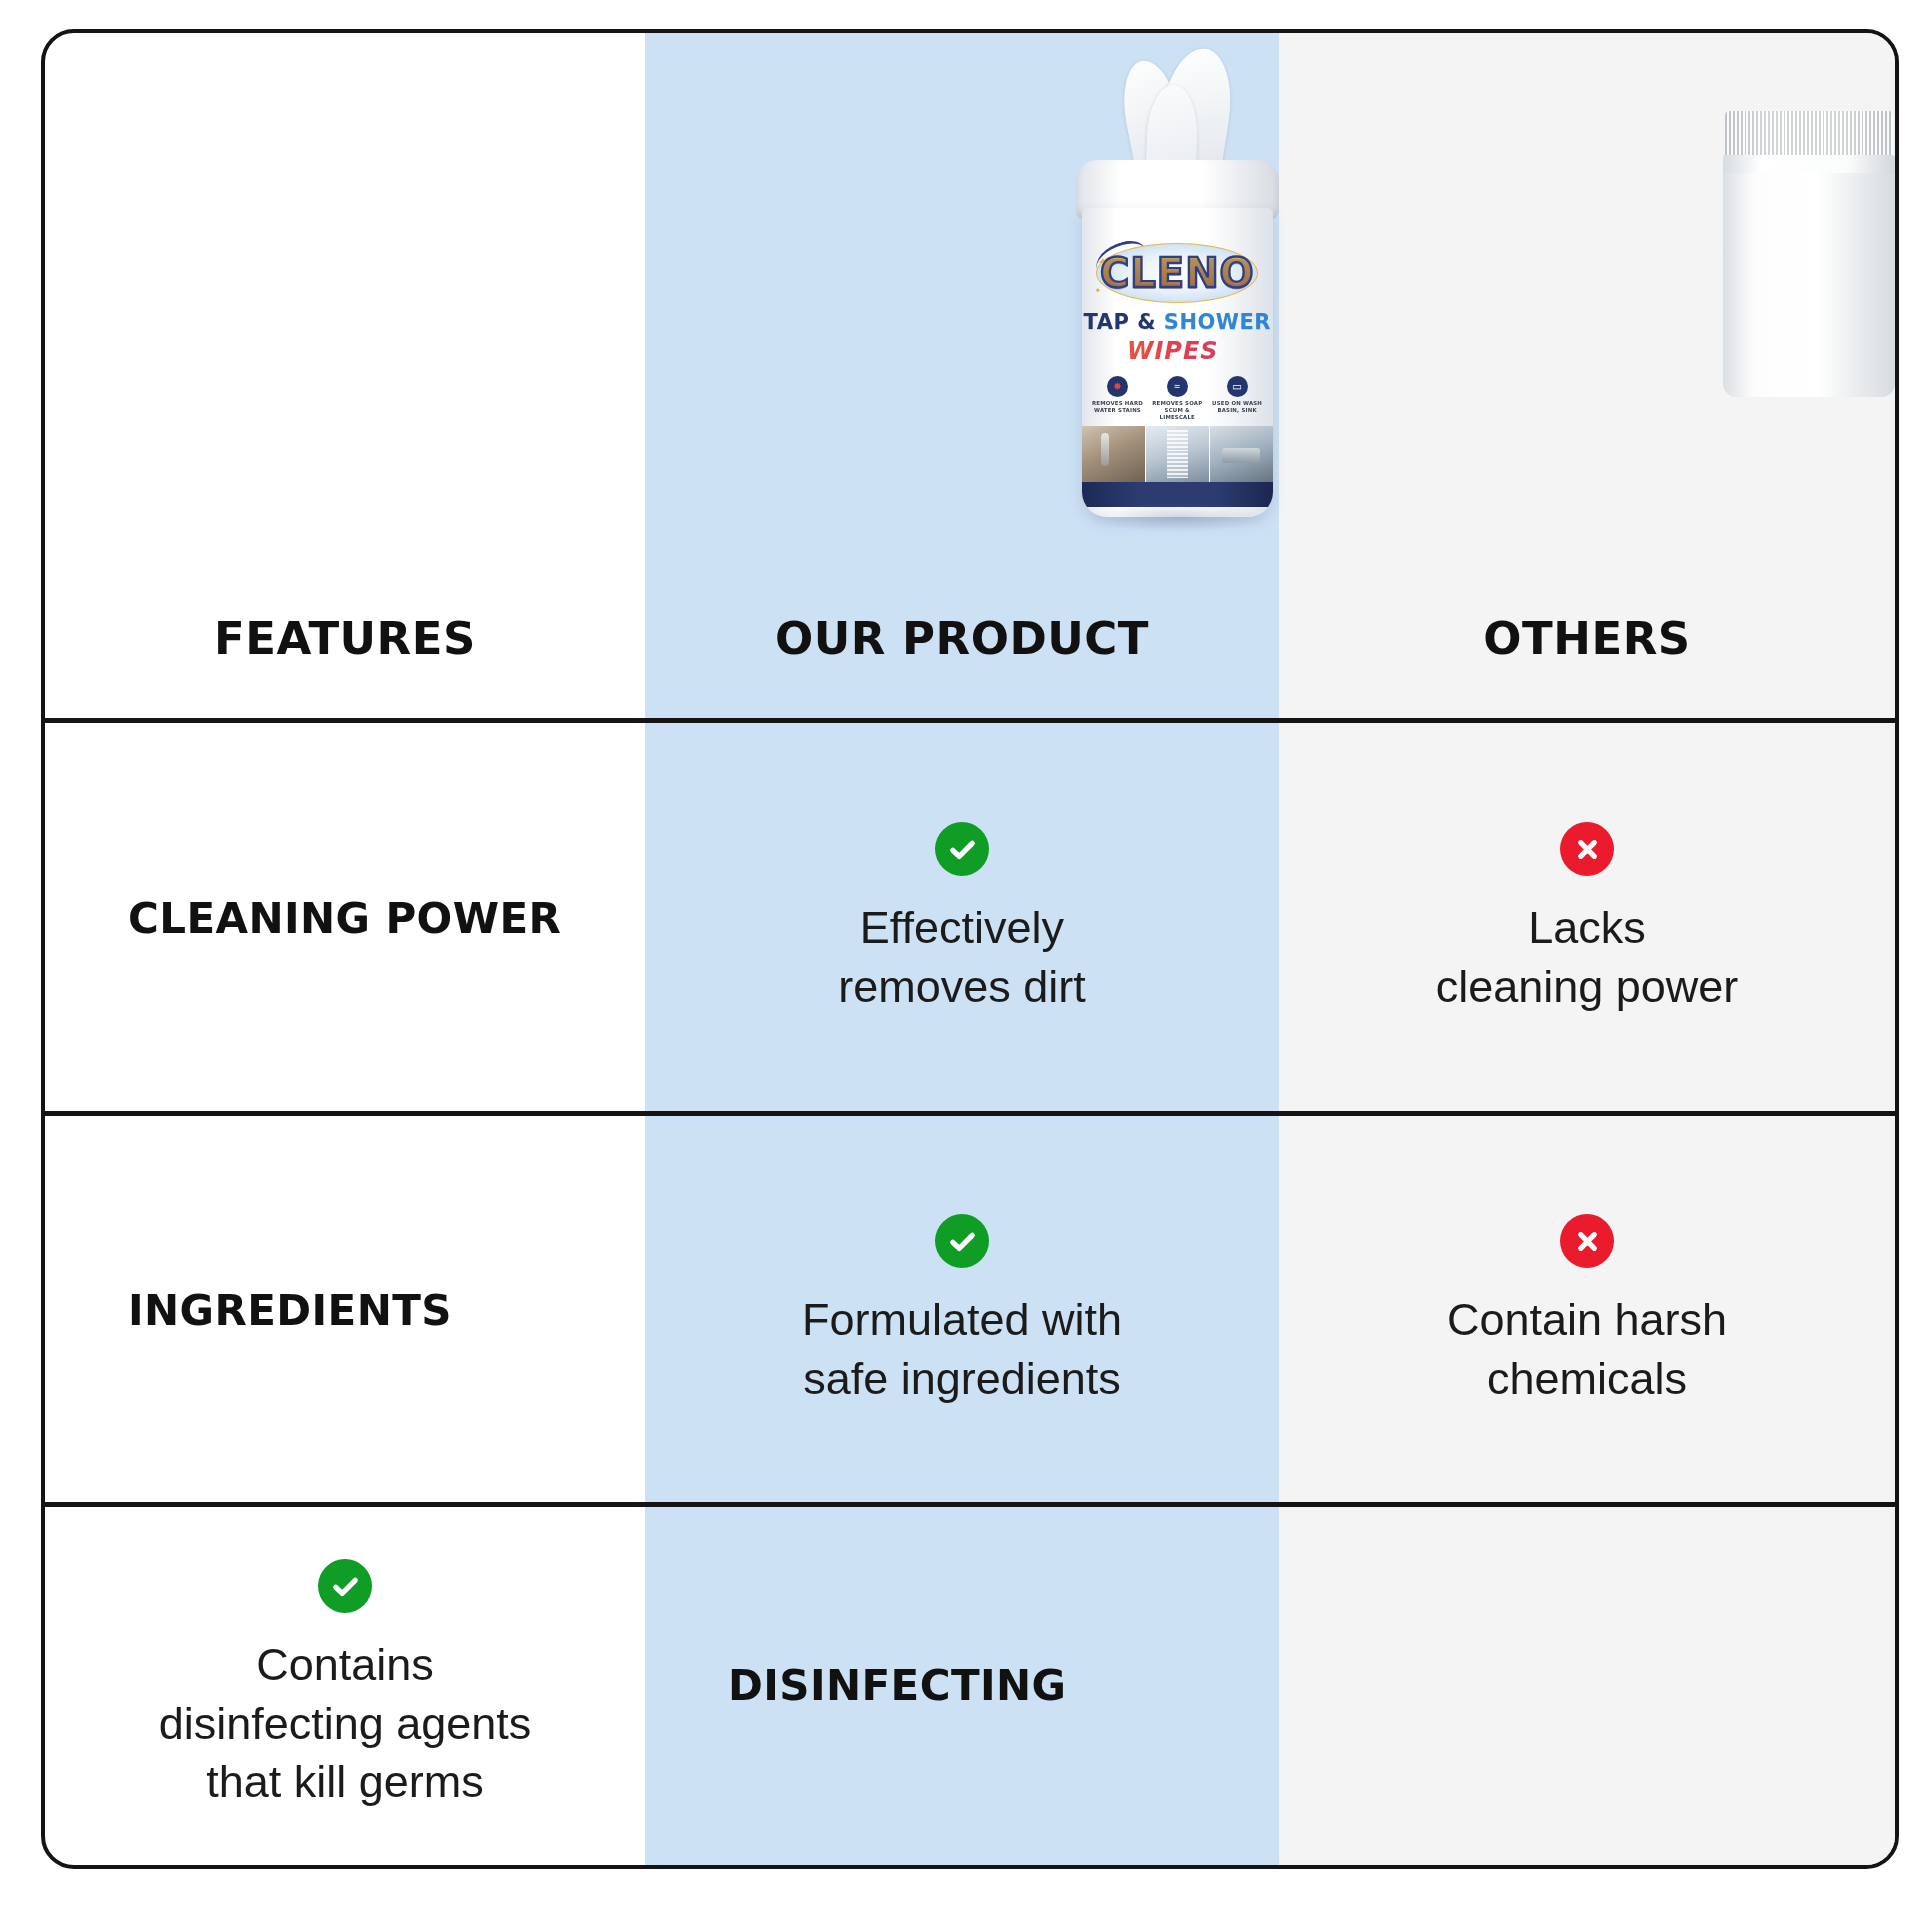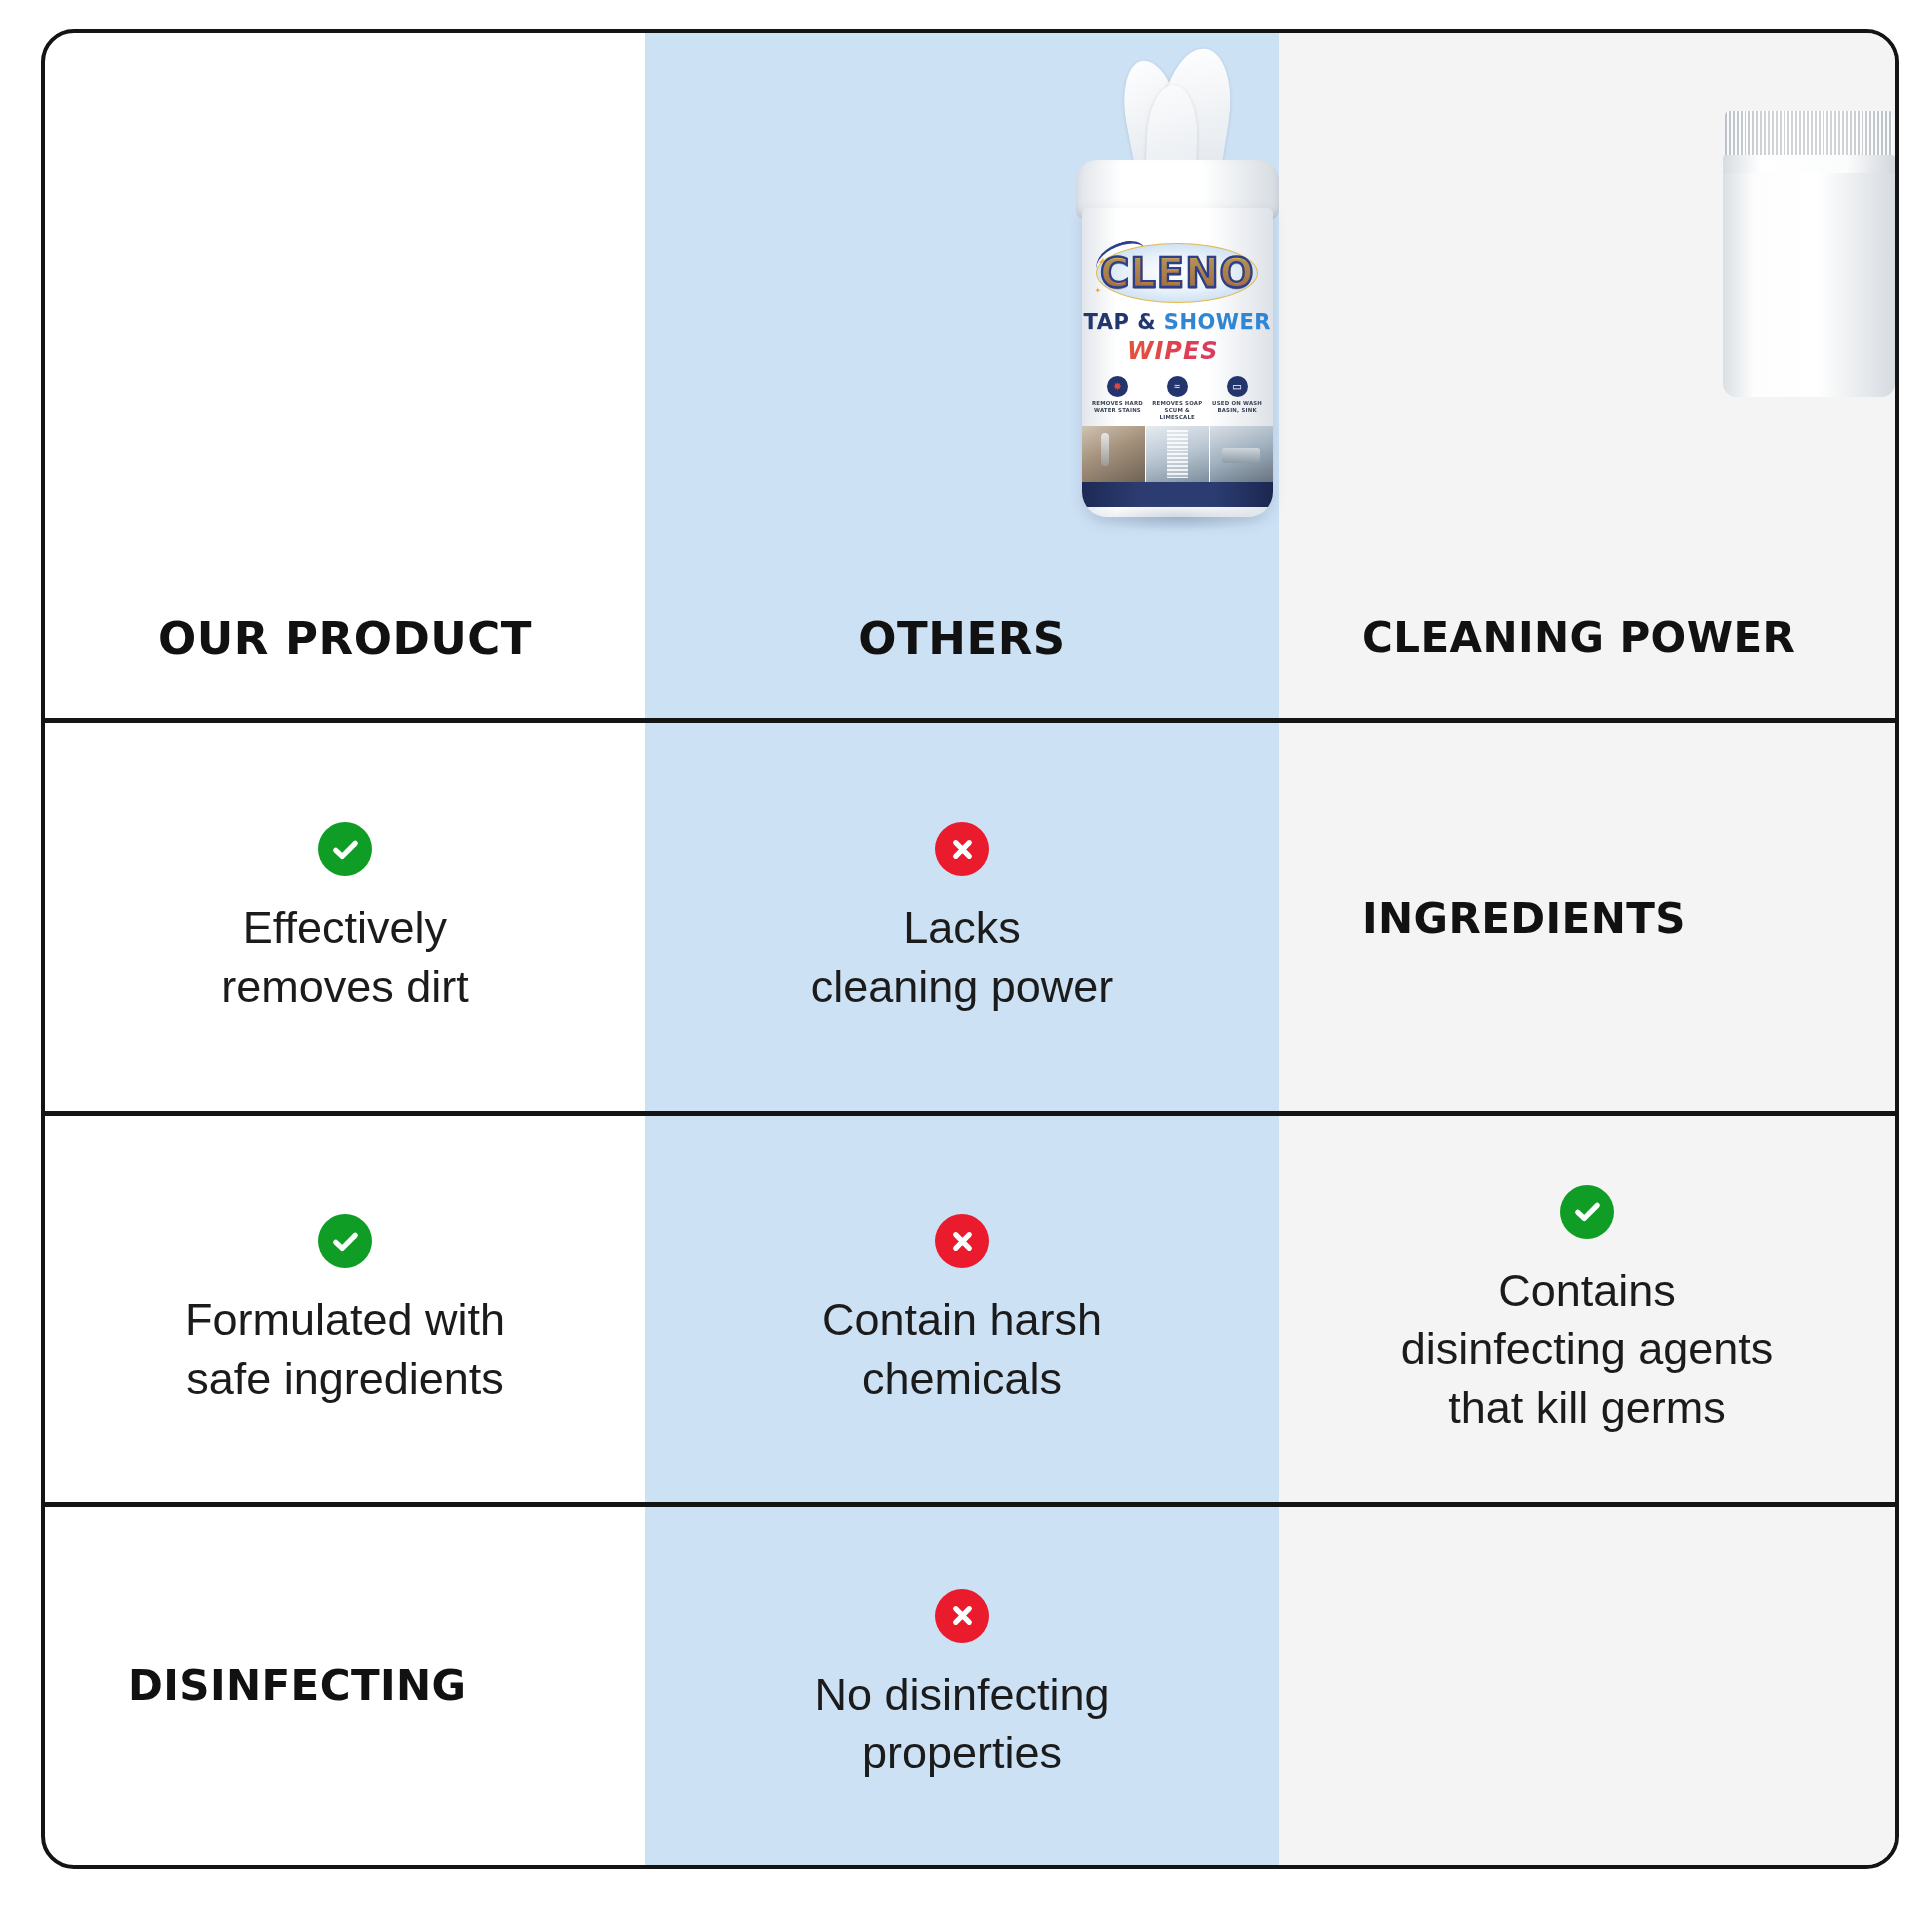--- a/index.html
+++ b/index.html
@@ -409,20 +409,23 @@
 
     <div class="cell product-shot">
       <div class="jar-wrap">
         <div class="jar-lid"></div>
         <div class="jar-neck"></div>
         <div class="jar-body"></div>
       </div>
     </div>
 
     <div class="cell">
+      <span class="col-head">FEATURES</span>
+    </div>
+    <div class="cell">
       <span class="col-head">OUR PRODUCT</span>
     </div>
     <div class="cell">
       <span class="col-head">OTHERS</span>
     </div>
 
     <div class="cell">
       <div class="feature-name">CLEANING POWER</div>
     </div>
     <div class="cell">
@@ -466,24 +469,16 @@
       <div class="status-icon yes">
         <svg width="33" height="33" viewBox="0 0 34 34" aria-hidden="true">
           <path d="M7 17.8 L13.6 24.2 L27 10.6" fill="none" stroke="#ffffff" stroke-width="5.4" stroke-linecap="round" stroke-linejoin="round"></path>
         </svg>
       </div>
       <div class="cell-text">Contains<br>disinfecting agents<br>that kill germs</div>
     </div>
     <div class="cell">
       <div class="feature-name">DISINFECTING</div>
     </div>
-    <div class="cell">
-      <div class="status-icon no">
-        <svg width="31" height="31" viewBox="0 0 32 32" aria-hidden="true">
-          <path d="M9 9 L23 23 M23 9 L9 23" fill="none" stroke="#ffffff" stroke-width="5.4" stroke-linecap="round"></path>
-        </svg>
-      </div>
-      <div class="cell-text narrow">No disinfecting<br>properties</div>
-    </div>
 
   </div>
 </div>
 
 
 </body></html>

